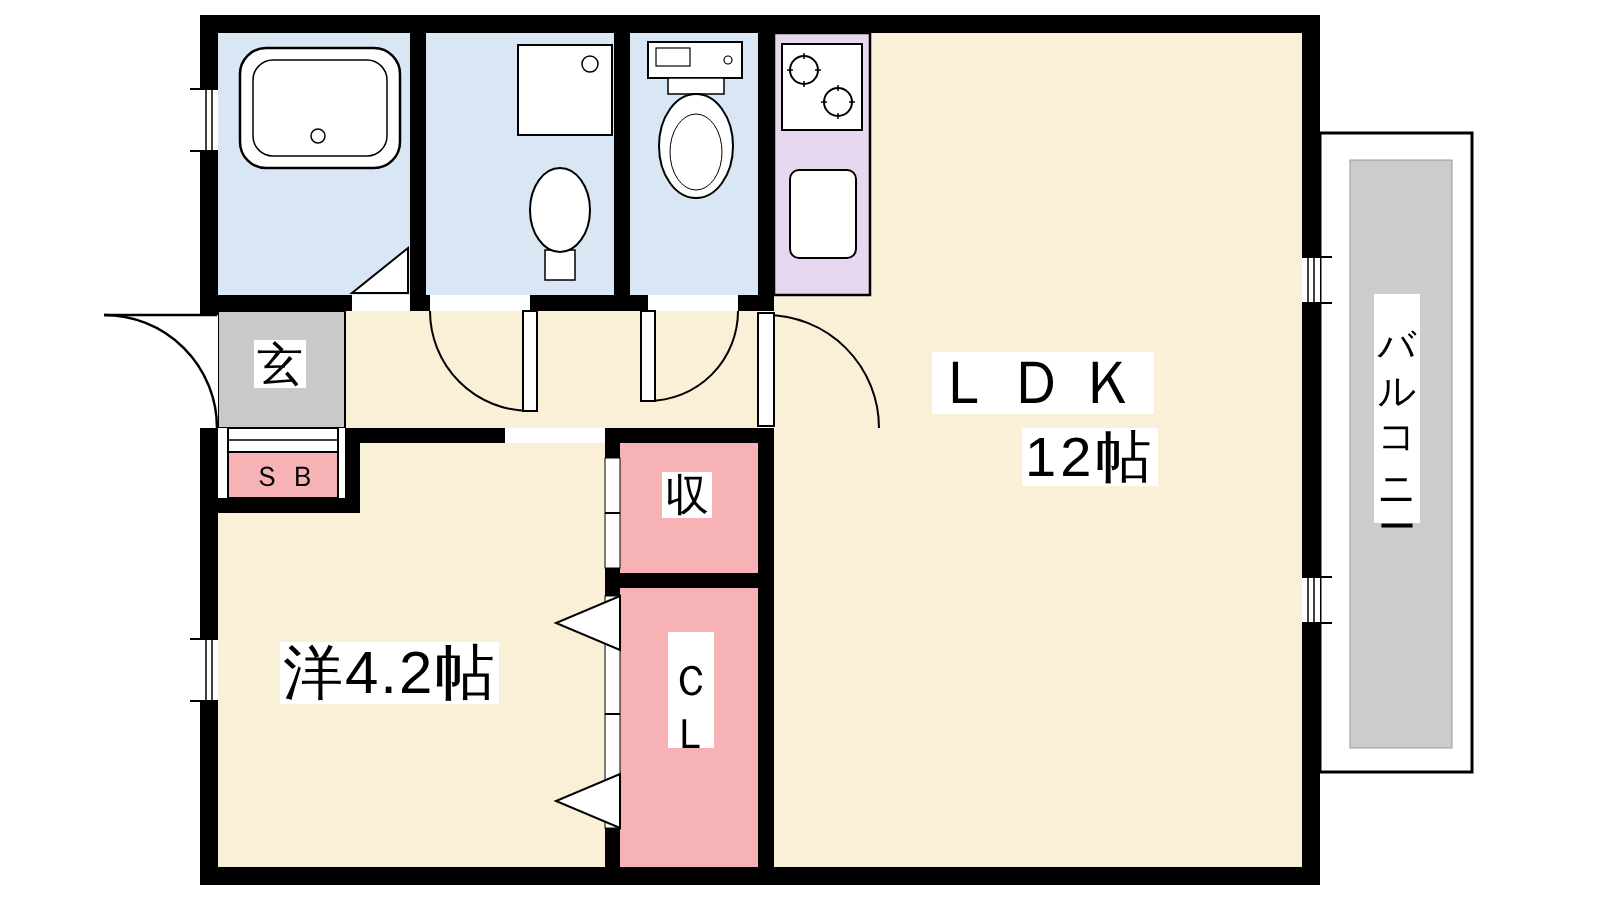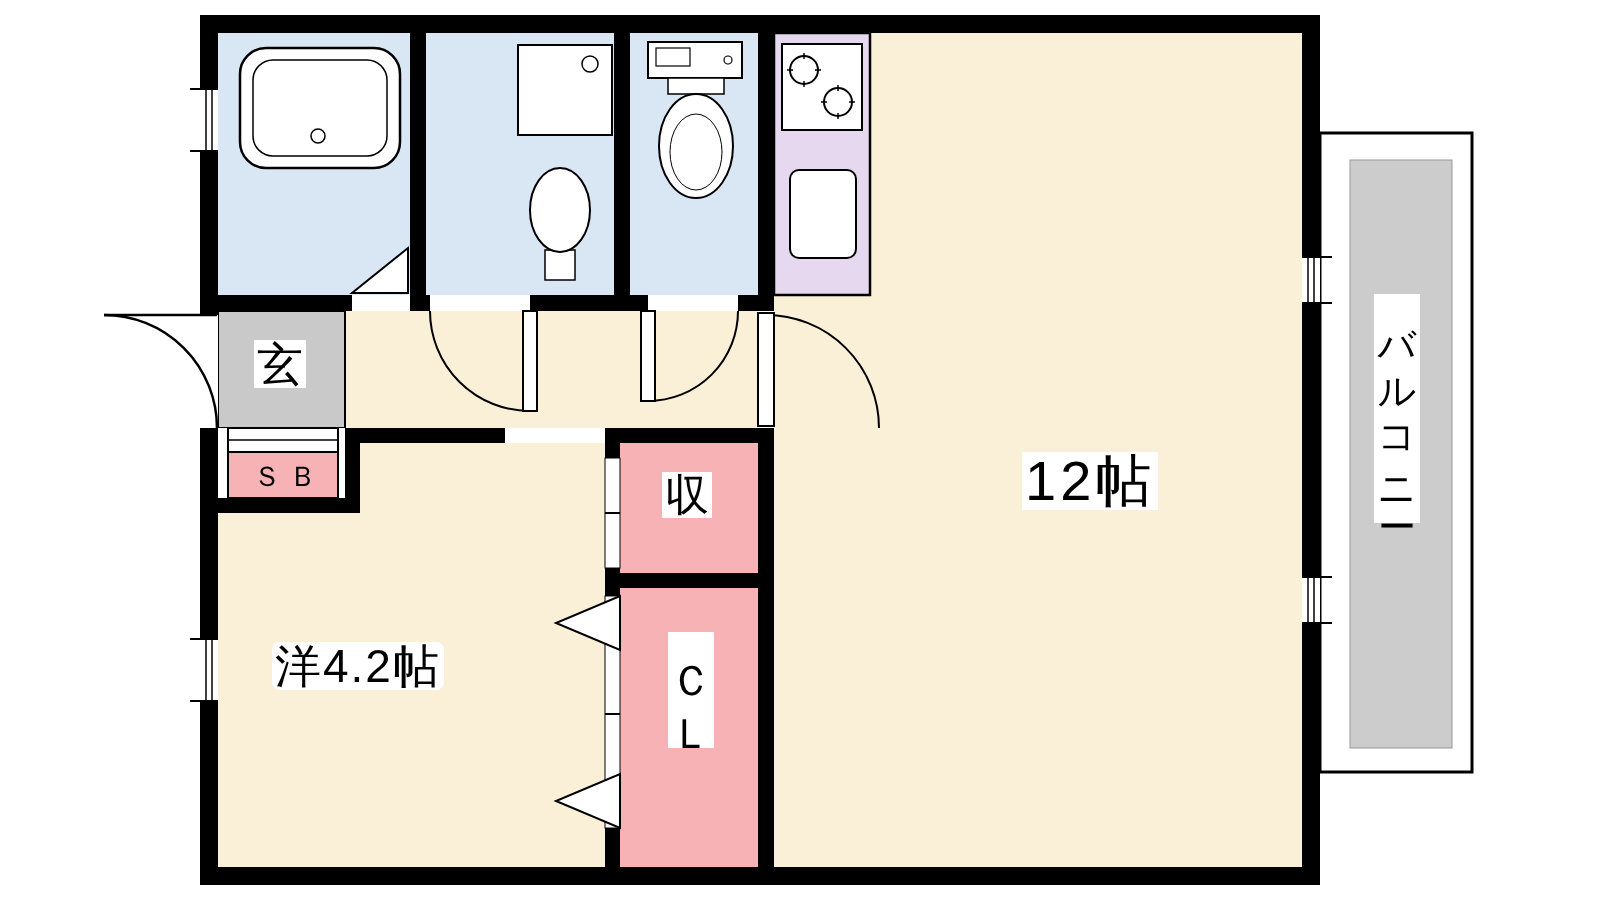--- a/index.html
+++ b/index.html
@@ -177,20 +177,21 @@
   </svg>
 
   <div class="lbl" style="left:254px;top:340px;font-size:46px;">玄</div>
 
   <div class="lbl onpink" style="left:250px;top:462px;font-size:28px;letter-spacing:8px;text-align:right;">ＳＢ</div>
 
   <div class="lbl" style="left:662px;top:472px;font-size:44px;">収</div>
 
   <div class="lbl vert upright" style="left:668px;top:632px;font-size:42px;letter-spacing:12px;padding:4px 2px;">ＣＬ</div>
 
+  <div class="lbl" style="left:932px;top:352px;font-size:60px;letter-spacing:12px;">ＬＤＫ</div>
 
-  <div class="lbl" style="left:1022px;top:428px;font-size:56px;letter-spacing:4px;margin-top:24px;">12帖</div>
+  <div class="lbl" style="left:1022px;top:428px;font-size:56px;letter-spacing:4px;">12帖</div>
 
-  <div class="lbl" style="left:272px;top:642px;font-size:46px;letter-spacing:2px;border-radius:8px;">洋4.2帖</div>
+  <div class="lbl" style="left:280px;top:642px;font-size:60px;letter-spacing:2px;">洋4.2帖</div>
 
   <div class="lbl vert" style="left:1374px;top:294px;font-size:38px;letter-spacing:8px;padding:8px 4px;">バルコニー</div>
 
 </div>
 
 </body></html>

